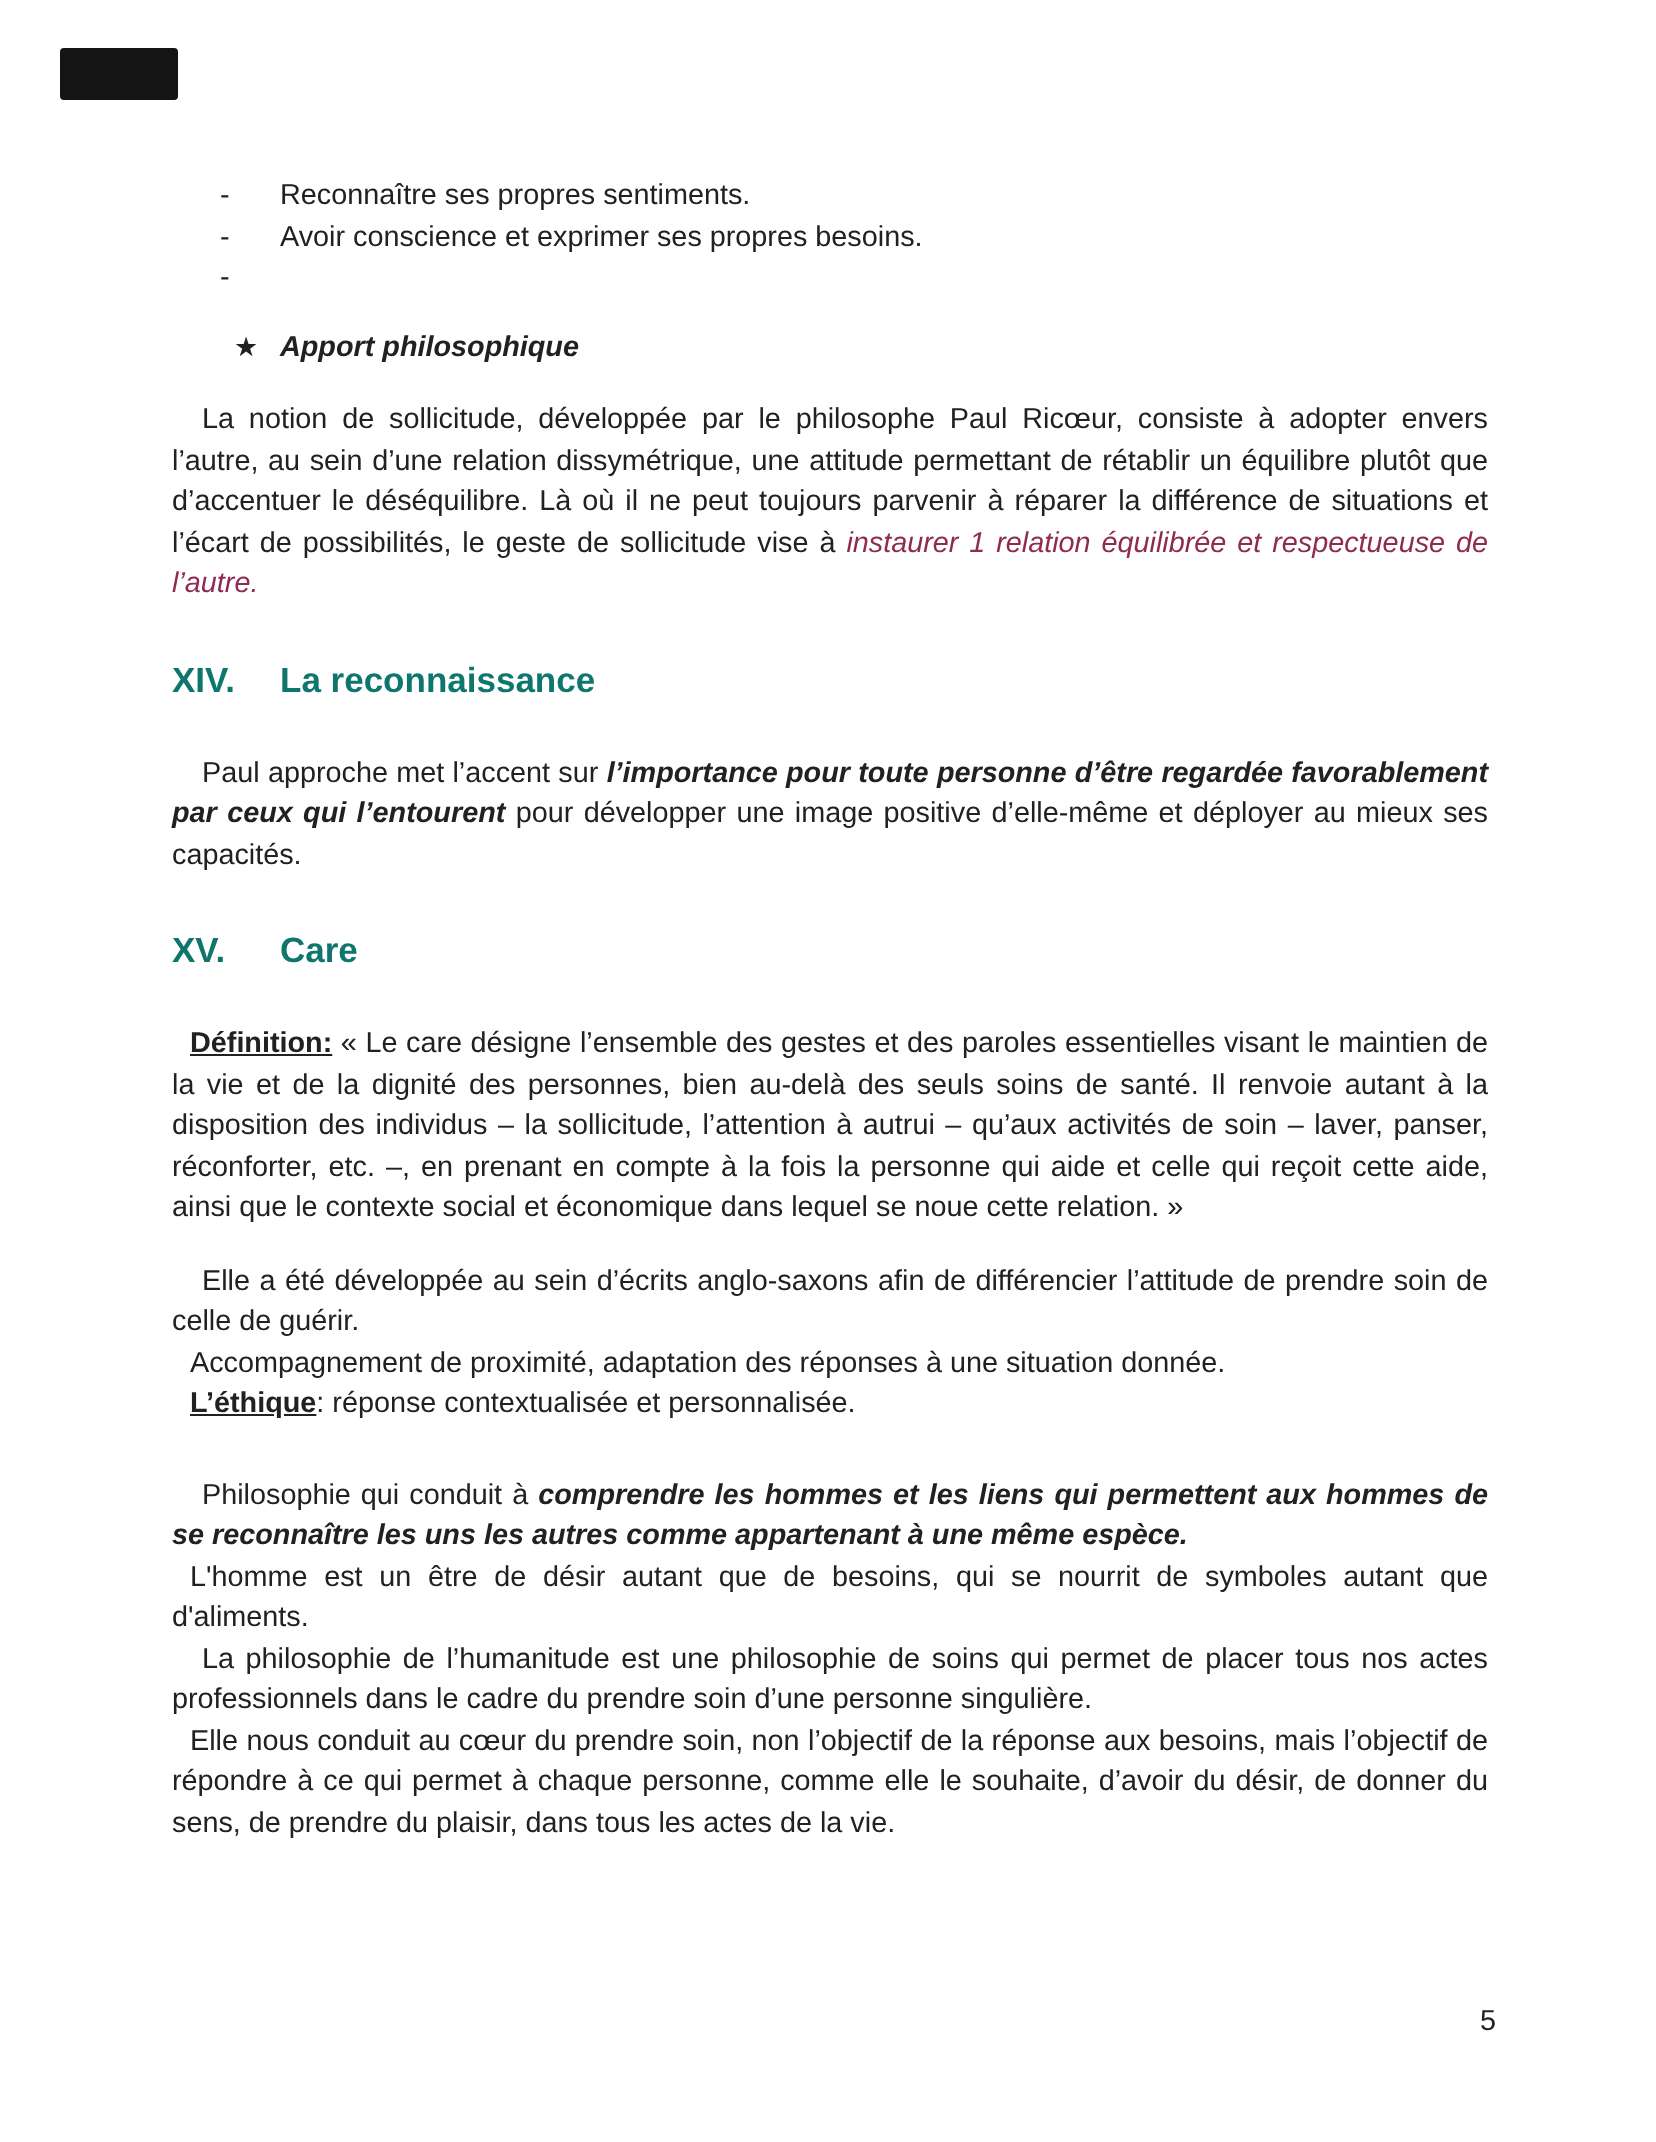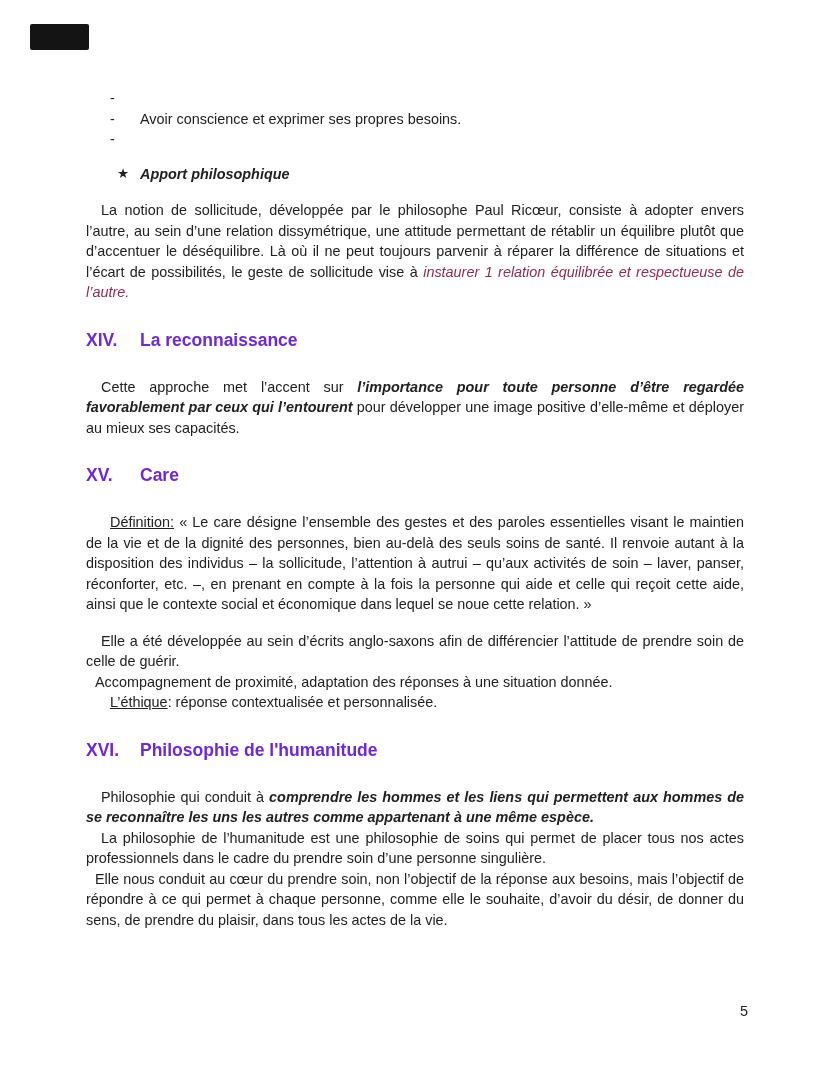--- a/index.html
+++ b/index.html
@@ -13,37 +13,38 @@
   .dash-item{display:flex;}
   .dash{flex:none;width:30px;padding-left:24px;box-sizing:content-box;}
   .apport-title{margin:14px 0 0 0;display:flex;font-weight:bold;font-style:italic;}
   .star{flex:none;width:23px;padding-left:31px;box-sizing:content-box;font-style:normal;font-size:13.5px;}
   .para{margin:0;text-align:justify;}
   .ti{text-indent:15px;}
   .ti-sm{text-indent:9px;}
   .mt-xs{margin-top:16px;}
   .mt-sm{margin-top:16px;}
   .mt-lg{margin-top:25px;}
-  .section-heading{display:flex;margin:26px 0 0 0;font-size:17.5px;line-height:23px;font-weight:bold;color:#6d28d9;}
+  .section-heading{display:flex;margin:26px 0 0 0;font-size:17.5px;line-height:23px;font-weight:bold;color:#0f766e;}
   .sec-num{flex:none;width:54px;}
   .accent{color:#8f2b52;font-style:italic;}
   .bi{font-weight:bold;font-style:italic;}
-  .ulb{font-weight:normal;text-decoration:underline;margin-left:15px;}
+  .ulb{font-weight:bold;text-decoration:underline;}
   .page-num{position:absolute;right:80px;bottom:50px;font-size:14.4px;line-height:20px;}
 </style>
 </head>
 <body>
 
 <div class="scan-mark"></div>
 
 <main class="content">
 
   <ul class="dash-list">
     <li class="dash-item">
       <span class="dash">-</span>
+      <span>Reconnaître ses propres sentiments.</span>
     </li>
     <li class="dash-item">
       <span class="dash">-</span>
       <span>Avoir conscience et exprimer ses propres besoins.</span>
     </li>
     <li class="dash-item">
       <span class="dash">-</span>
     </li>
   </ul>
 
@@ -52,42 +53,39 @@
     <span>Apport philosophique</span>
   </p>
 
   <p class="para ti mt-xs"><span>La notion de sollicitude, développée par le philosophe Paul Ricœur, consiste à adopter envers l’autre, au sein d’une relation dissymétrique, une attitude permettant de rétablir un équilibre plutôt que d’accentuer le déséquilibre. Là où il ne peut toujours parvenir à réparer la différence de situations et l’écart de possibilités, le geste de sollicitude vise à </span><span class="accent">instaurer 1 relation équilibrée et respectueuse de l’autre.</span></p>
 
   <h2 class="section-heading">
     <span class="sec-num">XIV.</span>
     <span>La reconnaissance</span>
   </h2>
 
-  <p class="para ti mt-lg"><span>Cette approche met l’accent sur </span><span class="bi">l’importance pour toute personne d’être regardée favorablement par ceux qui l’entourent</span><span> pour développer une image positive d’elle-même et déployer au mieux ses capacités.</span></p>
+  <p class="para ti mt-lg"><span>Paul approche met l’accent sur </span><span class="bi">l’importance pour toute personne d’être regardée favorablement par ceux qui l’entourent</span><span> pour développer une image positive d’elle-même et déployer au mieux ses capacités.</span></p>
 
   <h2 class="section-heading">
     <span class="sec-num">XV.</span>
     <span>Care</span>
   </h2>
 
   <p class="para ti-sm mt-lg"><span class="ulb">Définition:</span><span> « Le care désigne l’ensemble des gestes et des paroles essentielles visant le maintien de la vie et de la dignité des personnes, bien au-delà des seuls soins de santé. Il renvoie autant à la disposition des individus – la sollicitude, l’attention à autrui – qu’aux activités de soin – laver, panser, réconforter, etc. –, en prenant en compte à la fois la personne qui aide et celle qui reçoit cette aide, ainsi que le contexte social et économique dans lequel se noue cette relation. »</span></p>
 
   <p class="para ti mt-sm"><span>Elle a été développée au sein d’écrits anglo-saxons afin de différencier l’attitude de prendre soin de celle de guérir.</span></p>
 
   <p class="para ti-sm"><span>Accompagnement de proximité, adaptation des réponses à une situation donnée.</span></p>
 
   <p class="para ti-sm"><span class="ulb">L’éthique</span><span>: réponse contextualisée et personnalisée.</span></p>
 
-  <h2 class="section-heading">
-    <span class="sec-num">XVI.</span>
-    <span>Philosophie de l'humanitude</span>
-  </h2>
 
   <p class="para ti mt-lg"><span>Philosophie qui conduit à </span><span class="bi">comprendre les hommes et les liens qui permettent aux hommes de se reconnaître les uns les autres comme appartenant à une même espèce.</span></p>
 
+  <p class="para ti-sm"><span>L'homme est un être de désir autant que de besoins, qui se nourrit de symboles autant que d'aliments.</span></p>
 
   <p class="para ti"><span>La philosophie de l’humanitude est une philosophie de soins qui permet de placer tous nos actes professionnels dans le cadre du prendre soin d’une personne singulière.</span></p>
 
   <p class="para ti-sm"><span>Elle nous conduit au cœur du prendre soin, non l’objectif de la réponse aux besoins, mais l’objectif de répondre à ce qui permet à chaque personne, comme elle le souhaite, d’avoir du désir, de donner du sens, de prendre du plaisir, dans tous les actes de la vie.</span></p>
 
 </main>
 
 <div class="page-num">5</div>
 
 </body></html>

